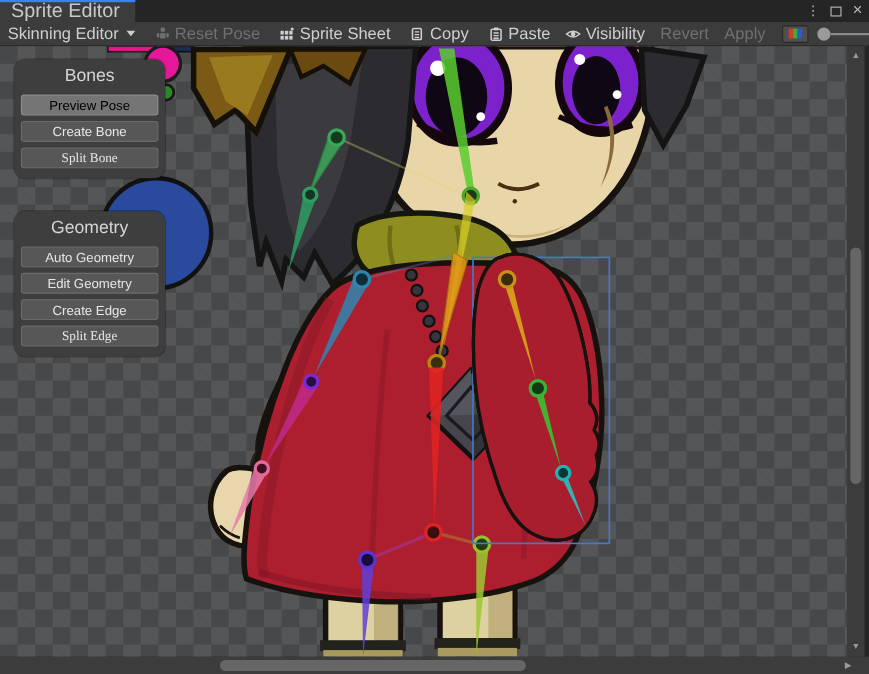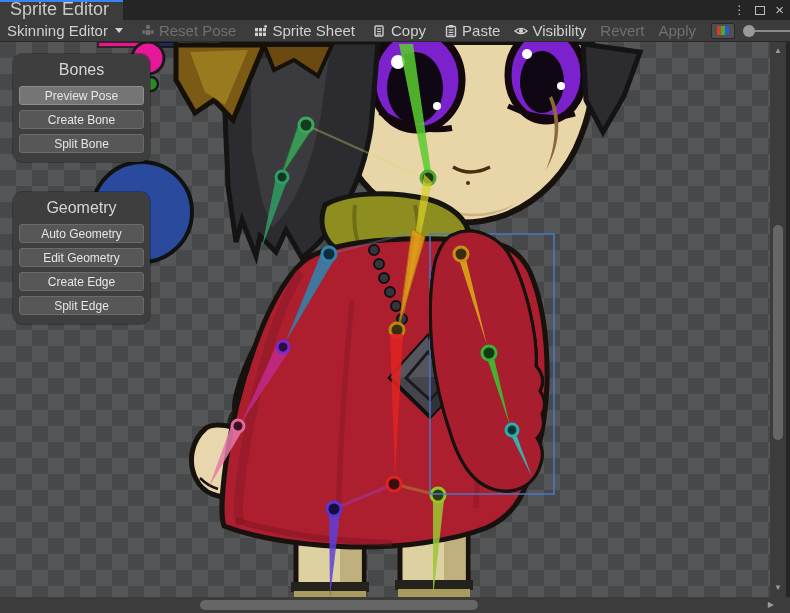--- a/index.html
+++ b/index.html
@@ -42,22 +42,22 @@
                      linear-gradient(45deg,#555658 25%,transparent 25%,transparent 75%,#555658 75%);
     background-size:32px 32px;background-position:0 0,16px 16px;overflow:hidden;}
   .canvas svg{position:absolute;left:0;top:0;}
 
   
   .panel{position:absolute;width:137px;background:#3e3e3e;border-radius:10px;padding:7px 6px 9px 6px;
          box-shadow:0 0 0 1px rgba(0,0,0,.25);}
   .ptitle{color:#d6d6d6;font-size:16px;text-align:center;margin-bottom:7px;}
   .pbtn{width:125px;height:19px;margin:0 auto 5px auto;background:#575757;border:1px solid #6b6b6b;border-radius:3px;
         color:#e6e6e6;font-size:12px;display:flex;align-items:center;justify-content:center;}
-  .pbtn:last-child{margin-bottom:0;}
-  .pbtn.active{background:#757575;border-color:#8d8d8d;color:#e5e5e5;}
+  .pbtn:last-child{margin-bottom:0;font-family:Liberation Serif, serif;}
+  .pbtn.active{background:#757575;border-color:#8d8d8d;color:#000000;}
 
   
   .vscroll{position:absolute;left:770px;top:42px;width:16px;height:555px;background:#3c3c3c;}
   .vthumb{position:absolute;left:3px;top:183px;width:10px;height:215px;background:#666;border-radius:5px;}
   .varrow{position:absolute;left:0;width:16px;text-align:center;color:#9a9a9a;font-size:8px;line-height:10px;}
   .hscroll{position:absolute;left:0;top:597px;width:790px;height:16px;background:#3c3c3c;}
   .hthumb{position:absolute;left:200px;top:3px;width:278px;height:10px;background:#666;border-radius:5px;}
   .harrow{position:absolute;top:2px;color:#9a9a9a;font-size:8px;line-height:12px;}
 </style>
 </head>

